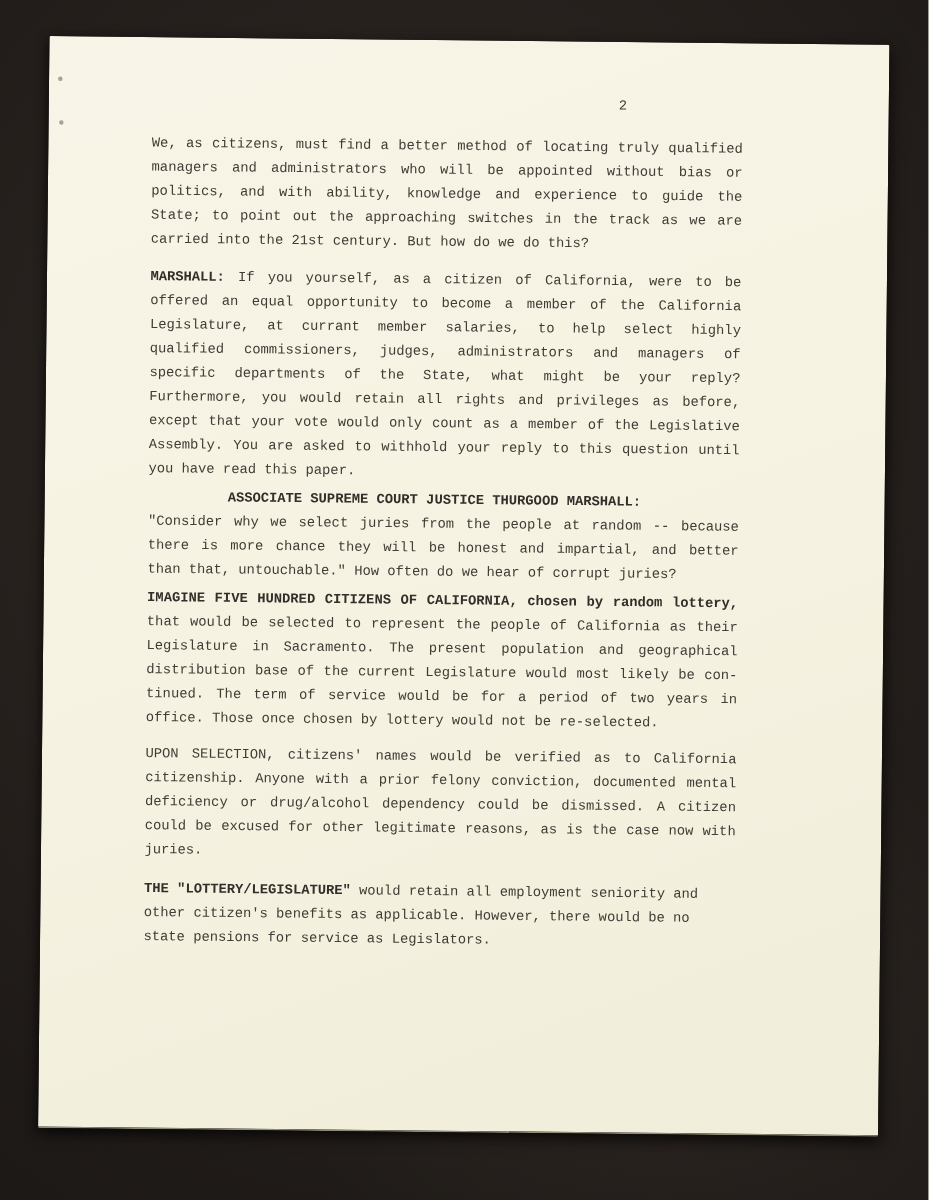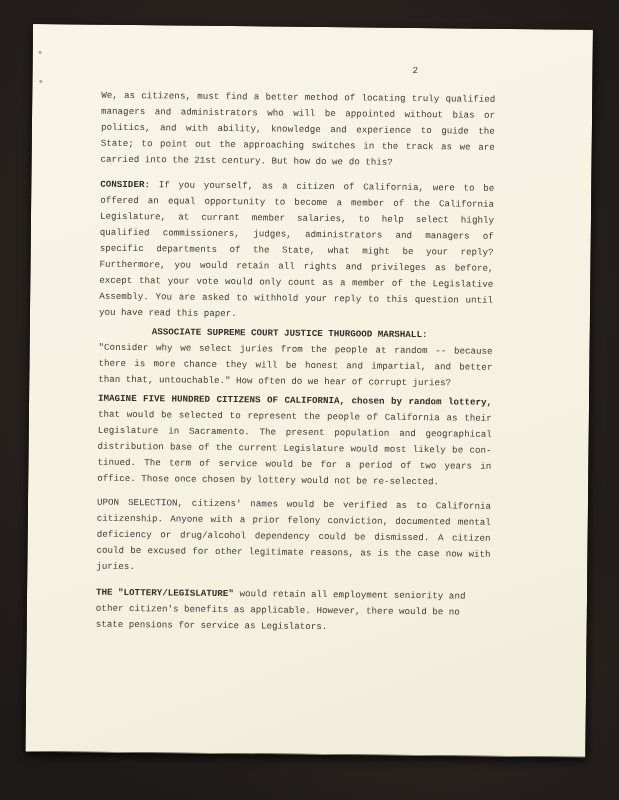--- a/index.html
+++ b/index.html
@@ -94,21 +94,21 @@
       <div class="page-num">2</div>
       <div class="doc-body">
           <div class="para justified" data-pid="p1">
             <div class="tline">We, as citizens, must find a better method of locating truly qualified</div>
             <div class="tline">managers and administrators who will be appointed without bias or</div>
             <div class="tline">politics, and with ability, knowledge and experience to guide the</div>
             <div class="tline">State; to point out the approaching switches in the track as we are</div>
             <div class="tline last">carried into the 21st century. But how do we do this?</div>
           </div>
           <div class="para justified" data-pid="p2">
-            <div class="tline"><b>CONSIDER:</b> If you yourself, as a citizen of California, were to be</div>
+            <div class="tline"><b>MARSHALL:</b> If you yourself, as a citizen of California, were to be</div>
             <div class="tline">offered an equal opportunity to become a member of the California</div>
             <div class="tline">Legislature, at currant member salaries, to help select highly</div>
             <div class="tline">qualified commissioners, judges, administrators and managers of</div>
             <div class="tline">specific departments of the State, what might be your reply?</div>
             <div class="tline">Furthermore, you would retain all rights and privileges as before,</div>
             <div class="tline">except that your vote would only count as a member of the Legislative</div>
             <div class="tline">Assembly. You are asked to withhold your reply to this question until</div>
             <div class="tline last">you have read this paper.</div>
           </div>
           <div class="para heading" data-pid="marshall-heading">

